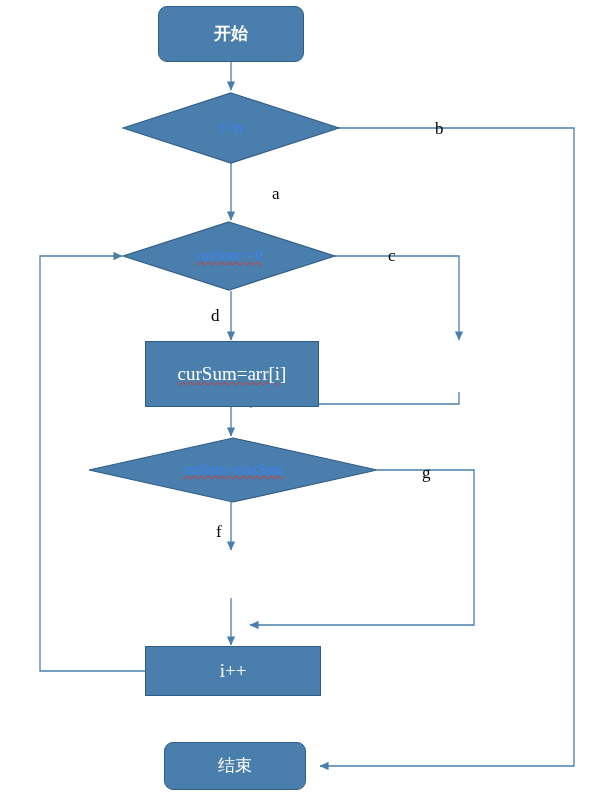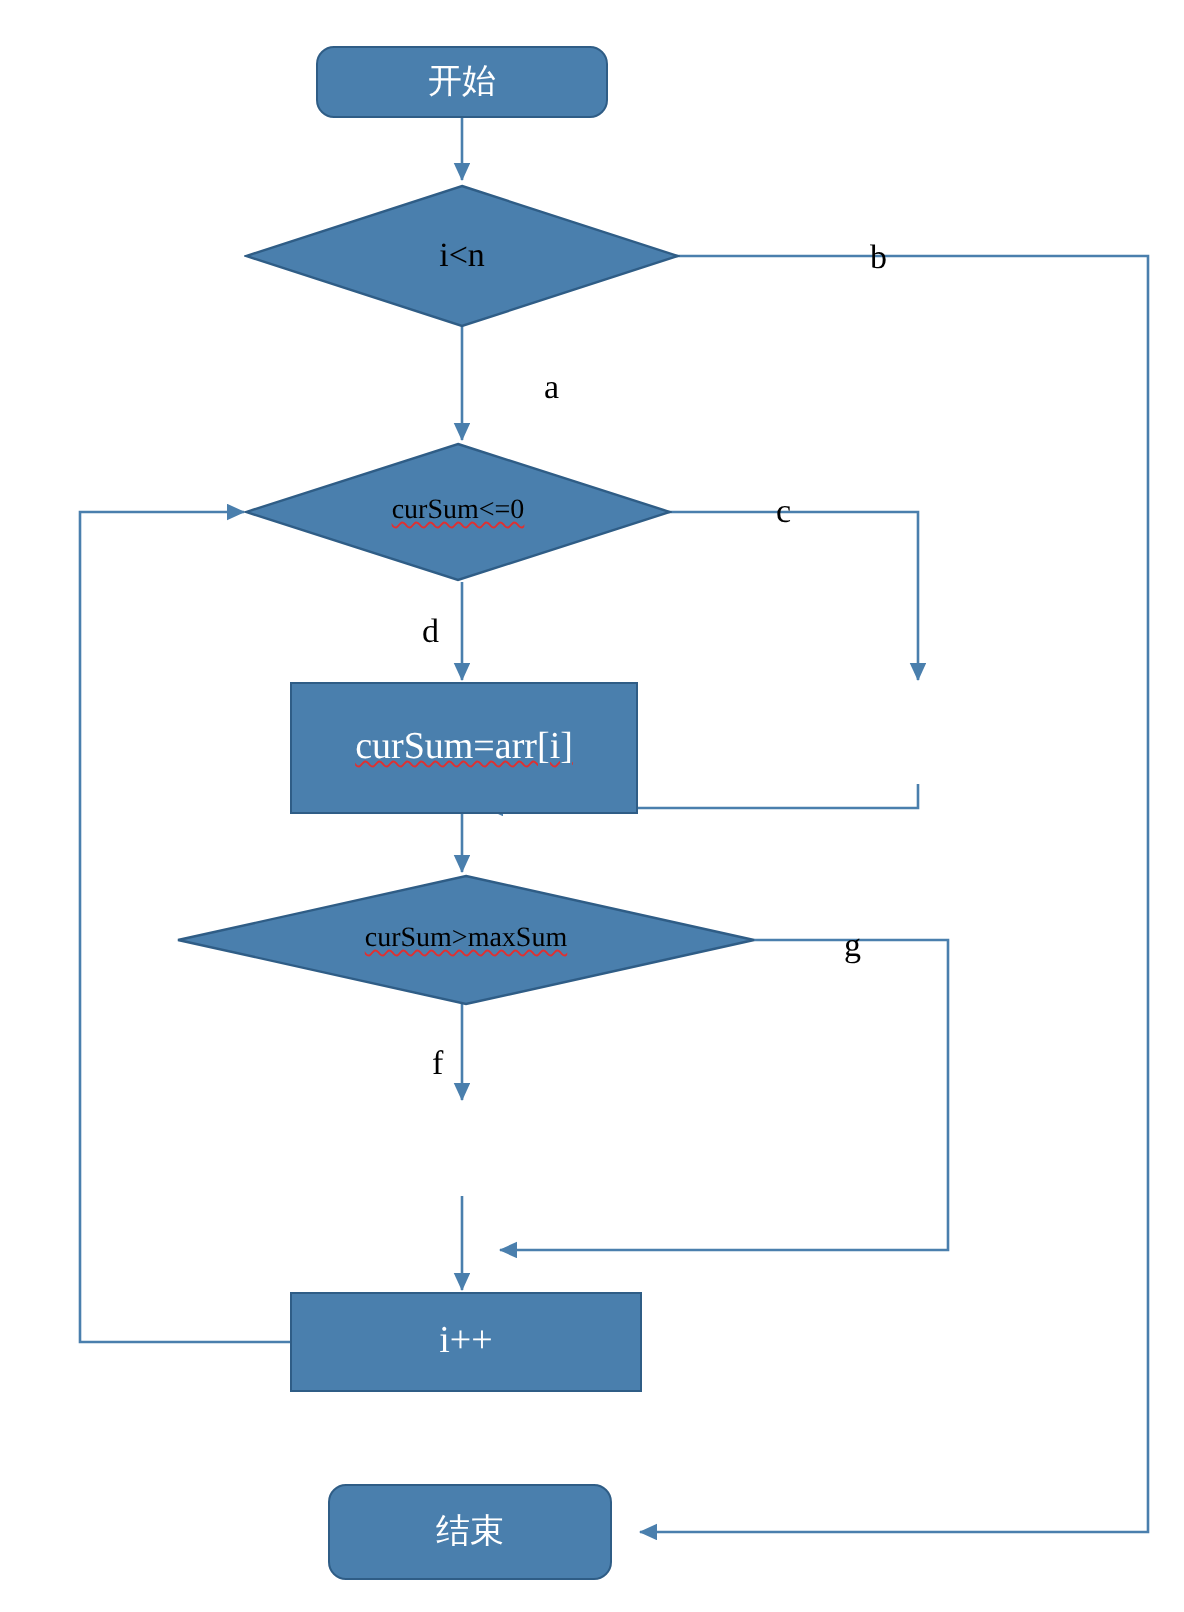--- a/index.html
+++ b/index.html
@@ -53,21 +53,21 @@
   }
   .diamond-label {
     position: absolute;
     left: 0;
     top: 0;
     width: 100%;
     height: 100%;
     display: flex;
     align-items: center;
     justify-content: center;
-    color: #000000;
+    color: #3b82f6;
     text-align: center;
   }
   .edge-label {
     position: absolute;
     color: #000000;
     font-size: 17px;
     font-family: "Liberation Serif", serif;
   }
   .fs-start { font-size: 17px; }
   .fs-big { font-size: 19px; }
@@ -109,21 +109,21 @@
       <path d="M231,502 L231,550" marker-end="url(#ah)"></path>
 
       <path d="M377,470 L474,470 L474,625 L250,625" marker-end="url(#ah)"></path>
 
       <path d="M231,598 L231,645" marker-end="url(#ah)"></path>
 
       <path d="M145,671 L40,671 L40,256 L122,256" marker-end="url(#ah)"></path>
     </g>
   </svg>
 
-  <div class="node rounded fs-start" style="left:158px; top:23px; width:146px; height:36px;">
+  <div class="node rounded fs-start" style="left:158px; top:6px; width:146px; height:56px;font-weight:bold;">
     <span>开始</span>
   </div>
 
   <div class="diamond-wrap" style="left:122px; top:92px; width:218px; height:72px;">
     <svg width="218" height="72" viewBox="0 0 218 72" xmlns="http://www.w3.org/2000/svg">
       <polygon points="109,1 217,36 109,71 1,36" fill="#4a7fad" stroke="#2f5d86" stroke-width="1.2"></polygon>
     </svg>
     <div class="diamond-label fs-start">i&lt;n</div>
   </div>
 

